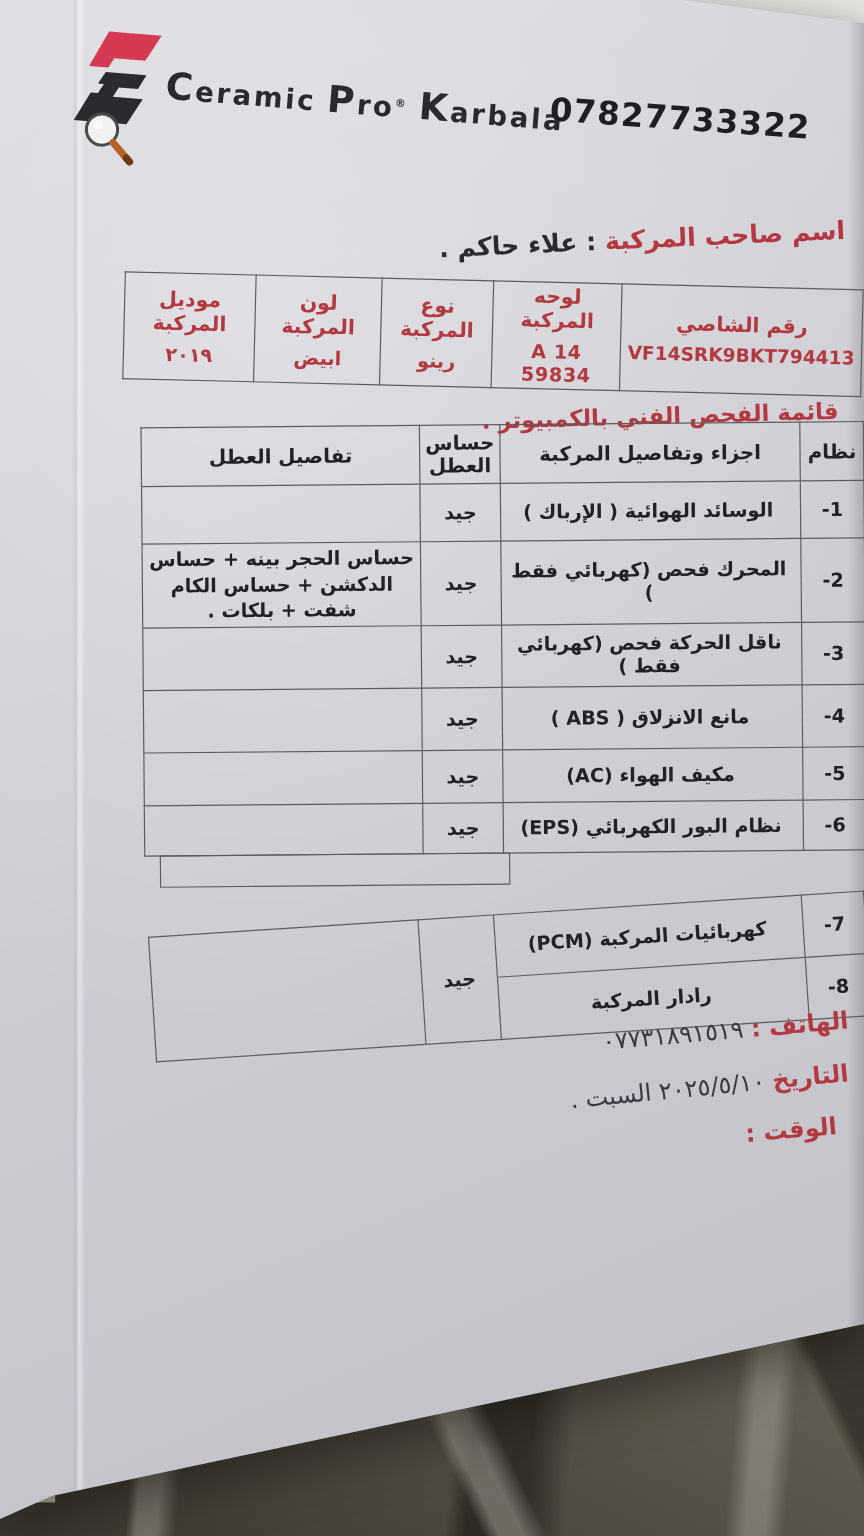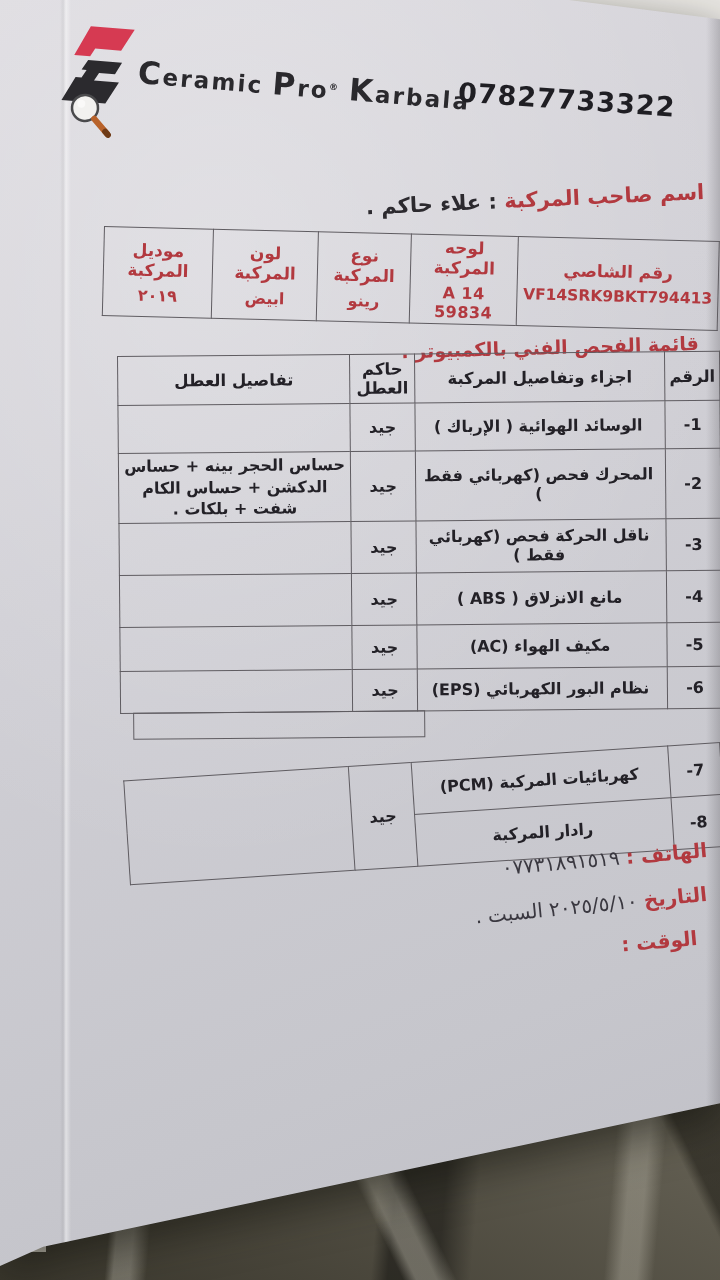--- a/index.html
+++ b/index.html
@@ -149,23 +149,23 @@
     </tbody>
         </table>
   </div>
 
   <div class="section-title">قائمة الفحص الفني بالكمبيوتر .</div>
 
   <div class="main-table-wrap">
     <table class="main-table">
       <tbody>
             <tr>
-        <th class="c-num">الرقم</th>
+        <th class="c-num">نظام</th>
         <th class="c-part">اجزاء وتفاصيل المركبة</th>
-        <th class="c-status">حاكم العطل</th>
+        <th class="c-status">حساس العطل</th>
         <th class="c-details">تفاصيل العطل</th>
       </tr>
       <tr class="r1">
         <td class="num-cell">-1</td>
         <td class="part-cell">الوسائد الهوائية ( الإرباك )</td>
         <td>جيد</td>
         <td class="details-cell"></td>
       </tr>
       <tr class="r2">
         <td class="num-cell">-2</td>

